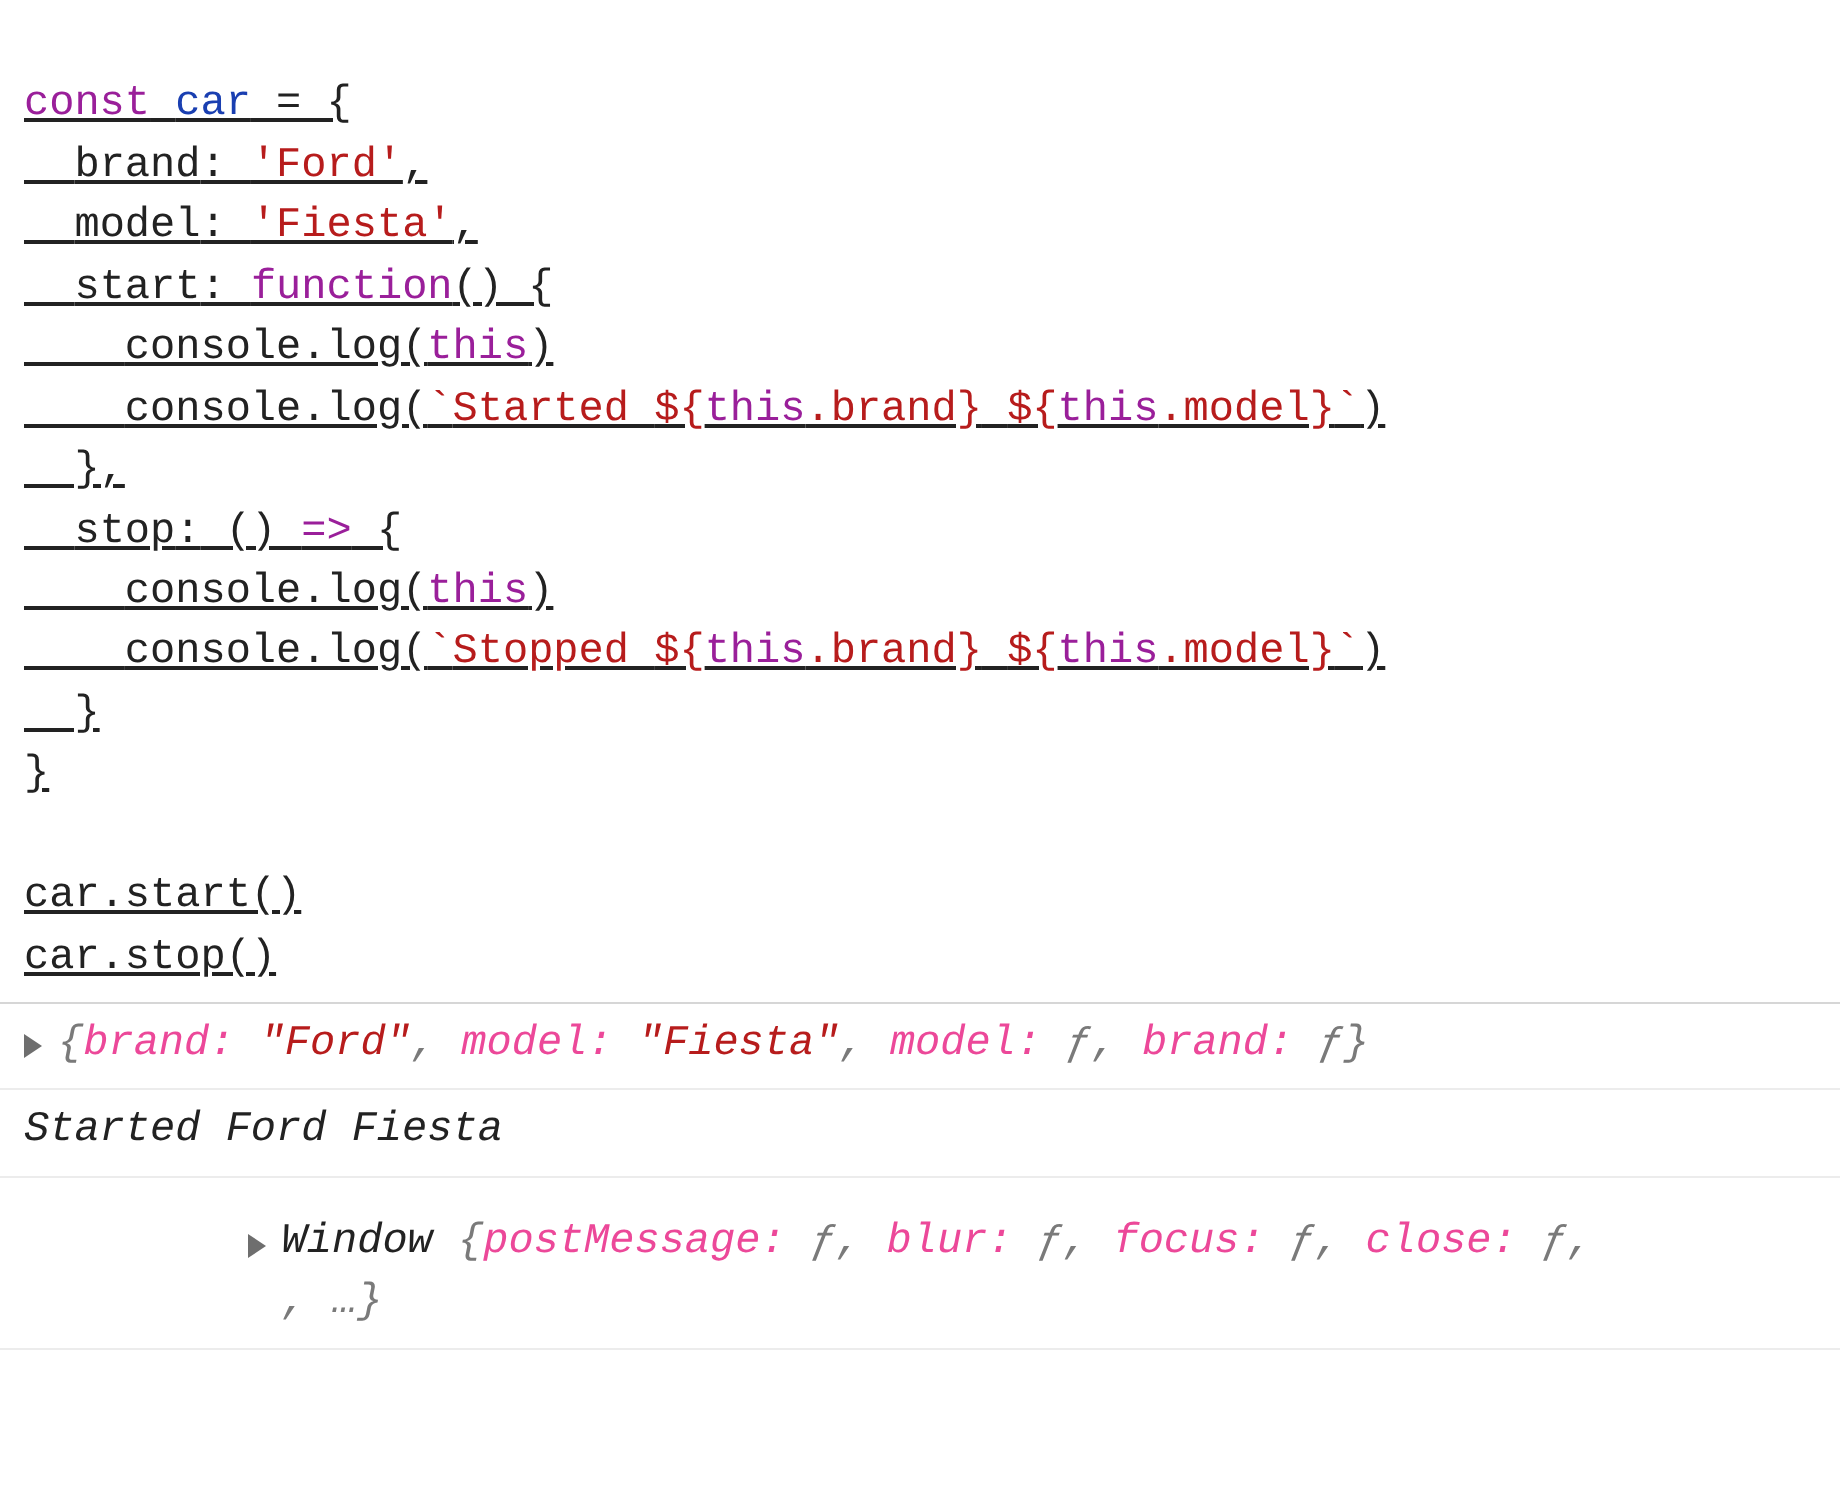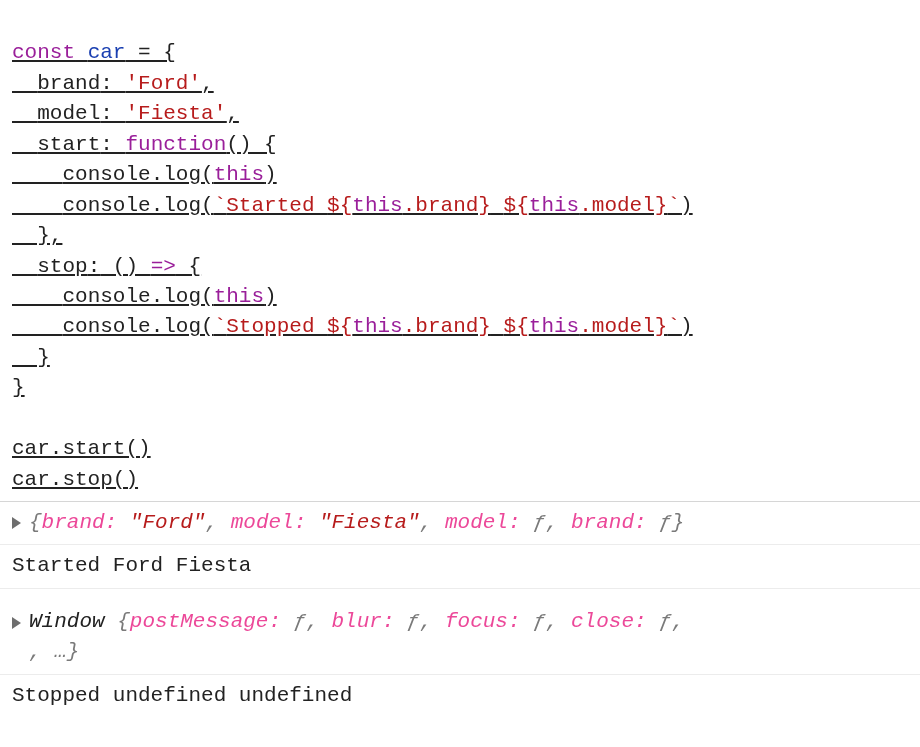--- a/index.html
+++ b/index.html
@@ -31,20 +31,21 @@
     border-top: 1px solid #d6d6d6;
   }
   .row {
     border-bottom: 1px solid #ececec;
     padding: 6px 12px 6px 12px;
     display: flex;
     align-items: flex-start;
   }
   .row.plain {
     padding-left: 12px;
+    font-style: italic;
   }
   .tri {
     width: 0; height: 0;
     border-top: 6px solid transparent;
     border-bottom: 6px solid transparent;
     border-left: 9px solid #6e6e6e;
     margin-right: 8px;
     margin-top: 9px;
     flex: 0 0 auto;
   }
@@ -85,24 +86,21 @@
     <div class="tri"></div>
     <div class="obj">
       <span class="gray">{</span><span class="key">brand: </span><span class="val">"Ford"</span><span class="gray">, </span><span class="key">model: </span><span class="val">"Fiesta"</span><span class="gray">, </span><span class="key">model: </span><span class="fval">ƒ</span><span class="gray">, </span><span class="key">brand: </span><span class="fval">ƒ</span><span class="gray">}</span>
     </div>
   </div>
 
   <div class="row plain">
     <span>Started Ford Fiesta</span>
   </div>
 
-  <div class="row" style="padding-top:18px;">
+  <div class="row" style="padding-top:18px;justify-content:center;">
     <div class="tri" style="margin-top:10px;"></div>
     <div class="obj">
       <span class="windowname">Window </span><span class="gray">{</span><span class="key">postMessage: </span><span class="fval">ƒ</span><span class="gray">, </span><span class="key">blur: </span><span class="fval">ƒ</span><span class="gray">, </span><span class="key">focus: </span><span class="fval">ƒ</span><span class="gray">, </span><span class="key">close: </span><span class="fval">ƒ</span><span class="gray">,</span><br><span class="gray">, …}</span>
     </div>
   </div>
 
-  <div class="row plain" style="border-bottom:none;">
-    <span>Stopped undefined undefined</span>
-  </div>
 
 </div>
 
 </body></html>

